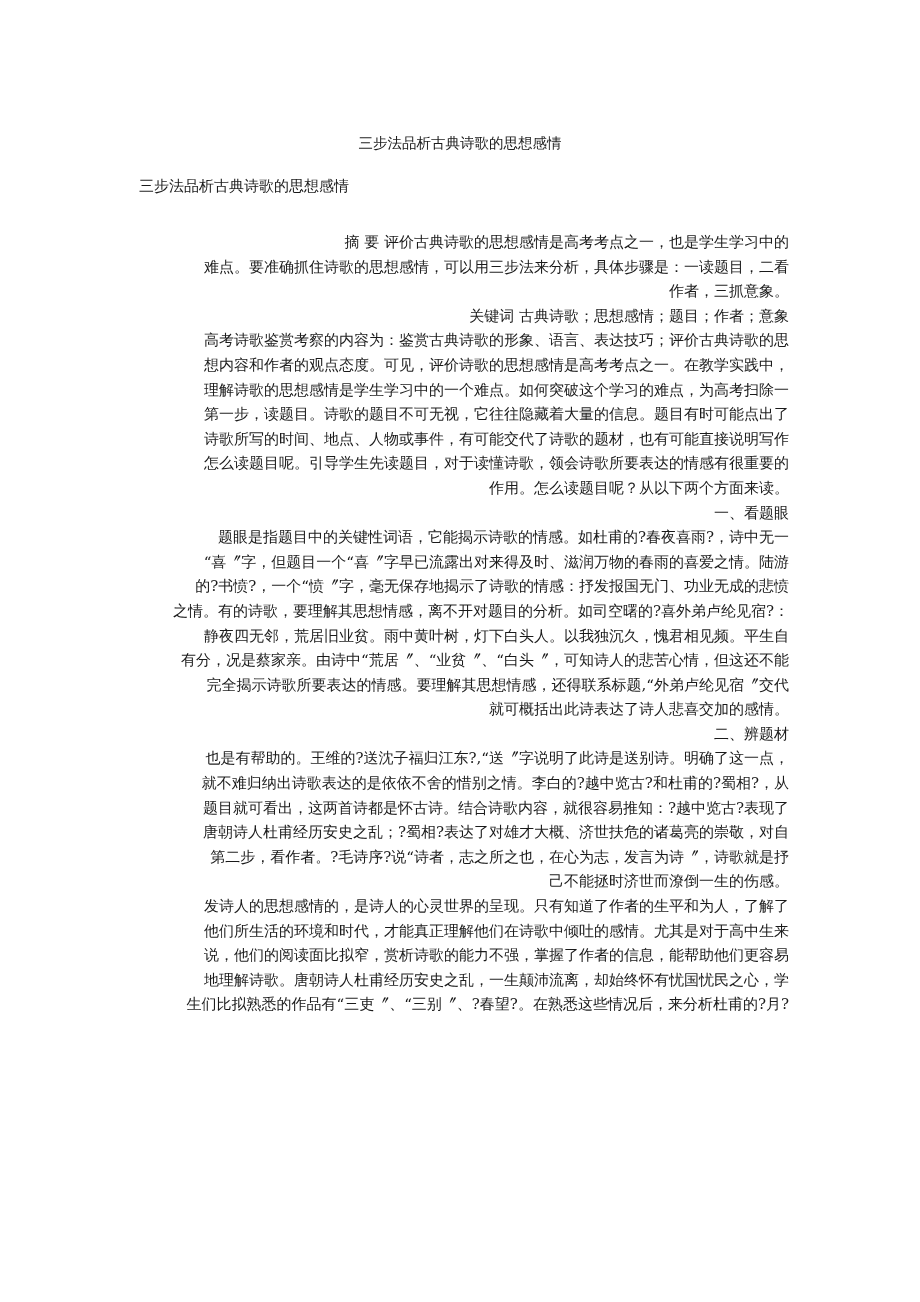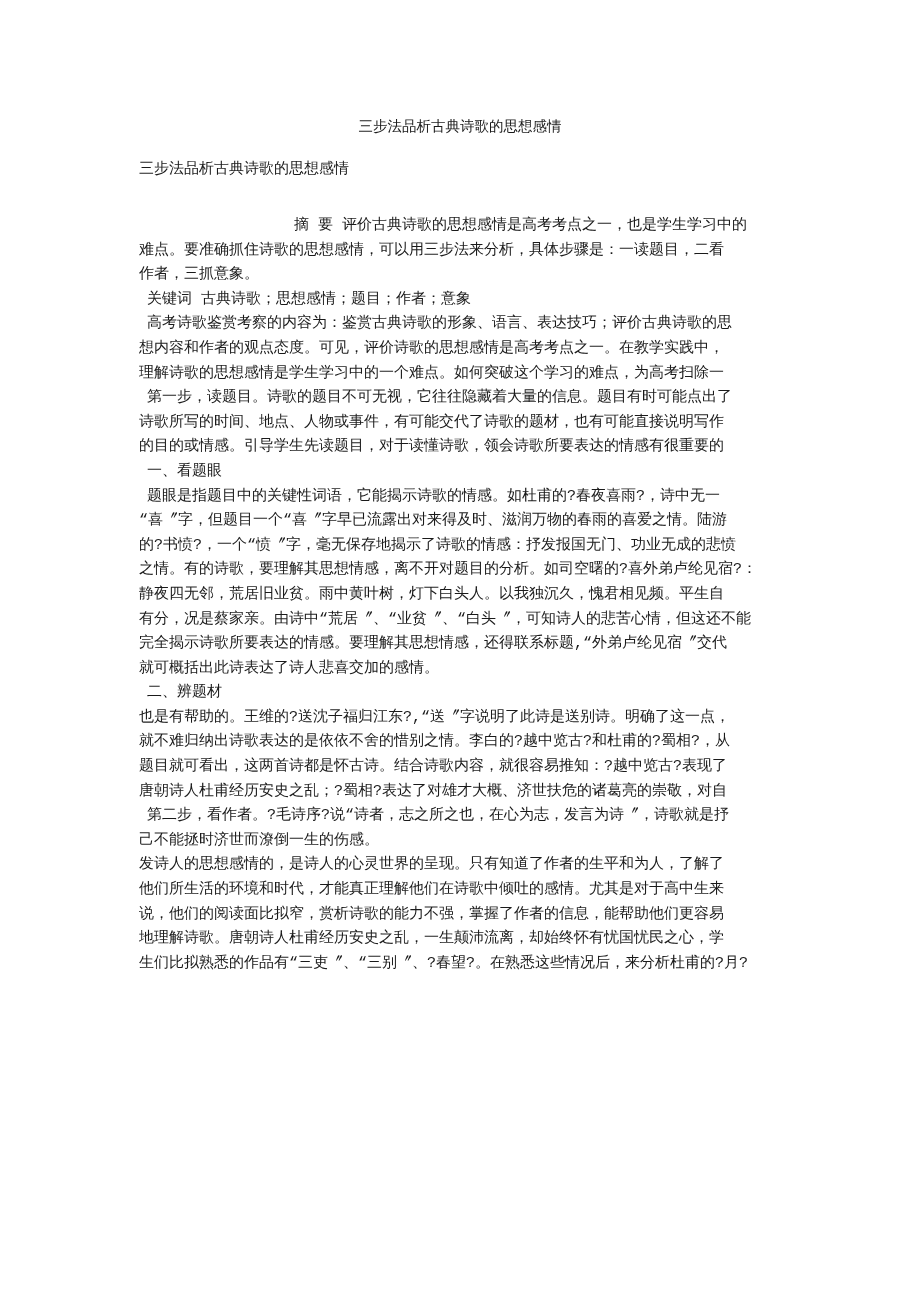--- a/index.html
+++ b/index.html
@@ -1,43 +1,44 @@
 <!DOCTYPE html>
 <html><head>
 <meta charset="utf-8">
 <style>
   html, body { margin: 0; padding: 0; background: #ffffff; }
   body { width: 920px; height: 1302px; position: relative; overflow: hidden;
          font-family: "DejaVu Serif", "Liberation Serif", serif; color: #1a1a1a; }
-  .page { position: absolute; left: 0; top: 0; width: 920px; height: 1124px; font-family: Liberation Mono, monospace; }
+  .page { position: absolute; left: 0; top: 16px; width: 920px; height: 1124px; }
   .doc-title { position: absolute; top: 117px; left: 0; width: 920px; text-align: center;
                font-size: 14.5px; line-height: 20px; }
   .sub-title { position: absolute; top: 160px; left: 139px; font-size: 15px; line-height: 20px; }
-  .body { position: absolute; left: 139px; top: 214px; width: 650px; }
+  .body { position: absolute; left: 139px; top: 214px; width: 650px; text-align: right; }
   .line { height: 24.6px; line-height: 24.6px; font-size: 15px; white-space: nowrap; overflow: visible; }
   .indent-big { padding-left: 155px; }
   .indent-sm { padding-left: 8px; }
 </style>
 </head>
 <body>
 
 <div class="page">
   <div class="doc-title">三步法品析古典诗歌的思想感情</div>
   <div class="sub-title">三步法品析古典诗歌的思想感情</div>
   <div class="body" id="doc-body">
       <div class="line indent-big">摘 要 评价古典诗歌的思想感情是高考考点之一，也是学生学习中的</div>
       <div class="line">难点。要准确抓住诗歌的思想感情，可以用三步法来分析，具体步骤是：一读题目，二看</div>
       <div class="line">作者，三抓意象。</div>
       <div class="line indent-sm">关键词 古典诗歌；思想感情；题目；作者；意象</div>
       <div class="line indent-sm">高考诗歌鉴赏考察的内容为：鉴赏古典诗歌的形象、语言、表达技巧；评价古典诗歌的思</div>
       <div class="line">想内容和作者的观点态度。可见，评价诗歌的思想感情是高考考点之一。在教学实践中，</div>
       <div class="line">理解诗歌的思想感情是学生学习中的一个难点。如何突破这个学习的难点，为高考扫除一</div>
       <div class="line indent-sm">第一步，读题目。诗歌的题目不可无视，它往往隐藏着大量的信息。题目有时可能点出了</div>
       <div class="line">诗歌所写的时间、地点、人物或事件，有可能交代了诗歌的题材，也有可能直接说明写作</div>
-      <div class="line">的目的或情感。引导学生先读题目，对于读懂诗歌，领会诗歌所要表达的情感有很重要的</div>
+      <div class="line">怎么读题目呢。引导学生先读题目，对于读懂诗歌，领会诗歌所要表达的情感有很重要的</div>
+      <div class="line">作用。怎么读题目呢？从以下两个方面来读。</div>
       <div class="line indent-sm">一、看题眼</div>
       <div class="line indent-sm">题眼是指题目中的关键性词语，它能揭示诗歌的情感。如杜甫的?春夜喜雨?，诗中无一</div>
       <div class="line">“喜〞字，但题目一个“喜〞字早已流露出对来得及时、滋润万物的春雨的喜爱之情。陆游</div>
       <div class="line">的?书愤?，一个“愤〞字，毫无保存地揭示了诗歌的情感：抒发报国无门、功业无成的悲愤</div>
       <div class="line">之情。有的诗歌，要理解其思想情感，离不开对题目的分析。如司空曙的?喜外弟卢纶见宿?：</div>
       <div class="line">静夜四无邻，荒居旧业贫。雨中黄叶树，灯下白头人。以我独沉久，愧君相见频。平生自</div>
       <div class="line">有分，况是蔡家亲。由诗中“荒居〞、“业贫〞、“白头〞，可知诗人的悲苦心情，但这还不能</div>
       <div class="line">完全揭示诗歌所要表达的情感。要理解其思想情感，还得联系标题,“外弟卢纶见宿〞交代</div>
       <div class="line">就可概括出此诗表达了诗人悲喜交加的感情。</div>
       <div class="line indent-sm">二、辨题材</div>

